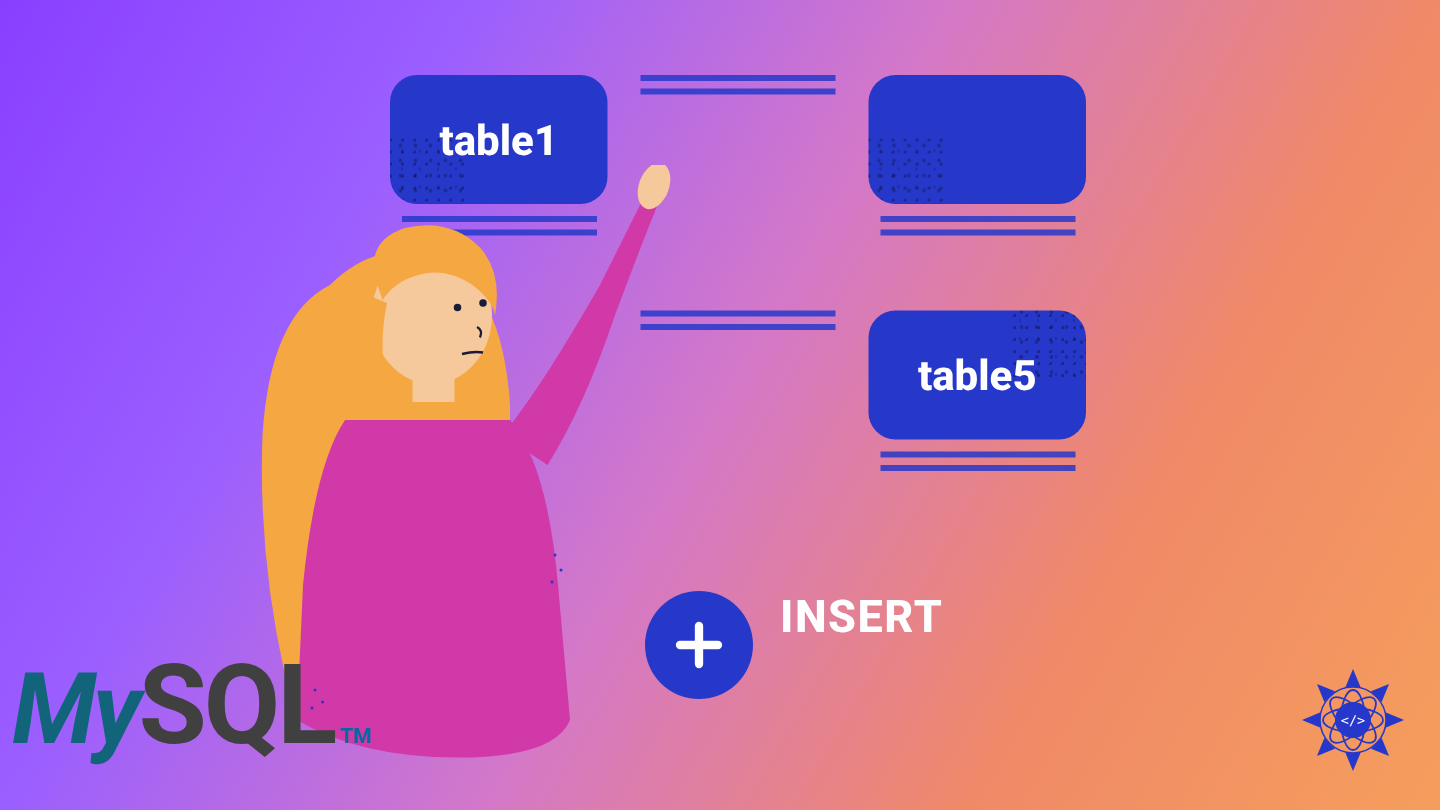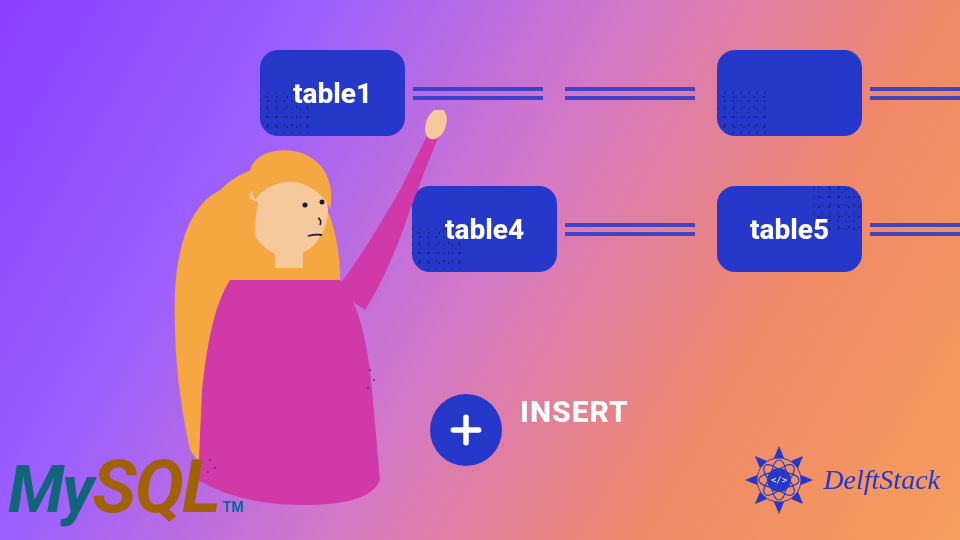--- a/index.html
+++ b/index.html
@@ -25,21 +25,21 @@
       display: flex;
       gap: 22px;
     }
     
     .table-row.row2 {
       justify-content: flex-end;
     }
     
     .table-item {
       display: flex;
-      flex-direction: row;
+      flex-direction: column;
       align-items: center;
       gap: 8px;
     }
     
     .table-card {
       width: 145px;
       height: 86px;
       background: #2638c9;
       border-radius: 18px;
       display: flex;
@@ -115,37 +115,36 @@
       position: absolute;
       left: 140px;
       top: 110px;
       width: 340px;
       height: 400px;
     }
     
     .mysql-logo {
       position: absolute;
       left: 8px;
-      bottom: 10px;
+      bottom: 26px;
       display: flex;
       align-items: baseline;
       font-weight: 700;
     }
     
     .mysql-my {
       color: #12647a;
       font-size: 66px;
       font-style: italic;
       letter-spacing: -2px;
     }
     
     .mysql-sql {
-      color: #a16207;
+      color: #404040;
       font-size: 74px;
-      font-style: italic;
       letter-spacing: -2px;
     }
     
     .mysql-tm {
       color: #0369a1;
       font-size: 14px;
       margin-left: 4px;
     }
     
     .delftstack-logo {
@@ -197,24 +196,20 @@
         <div class="texture bl"></div>
       </div>
       <div class="underlines">
           <div class="underline"></div>
           <div class="underline"></div>
         </div>
     </div>
   </div>
   <div class="table-row row2">
     <div class="table-item">
-      <div class="table-card">
-        <div class="texture bl"></div>
-        <span class="table-card-label">table4</span>
-      </div>
       <div class="underlines">
           <div class="underline"></div>
           <div class="underline"></div>
         </div>
     </div>
     <div class="table-item">
       <div class="table-card">
         <div class="texture tr"></div>
         <span class="table-card-label">table5</span>
       </div>
@@ -289,14 +284,13 @@
       <g fill="none" stroke="#2638c9" stroke-width="1.2">
         <ellipse rx="20" ry="8"></ellipse>
         <ellipse rx="20" ry="8" transform="rotate(45)"></ellipse>
         <ellipse rx="20" ry="8" transform="rotate(90)"></ellipse>
         <ellipse rx="20" ry="8" transform="rotate(135)"></ellipse>
       </g>
       <circle r="12" fill="#2638c9"></circle>
       <text x="0" y="3" text-anchor="middle" fill="#fff" font-size="9" font-family="monospace">&lt;/&gt;</text>
     </g>
   </svg>
-  <span class="ds-text">DelftStack</span>
 </div>
 
 </body></html>

